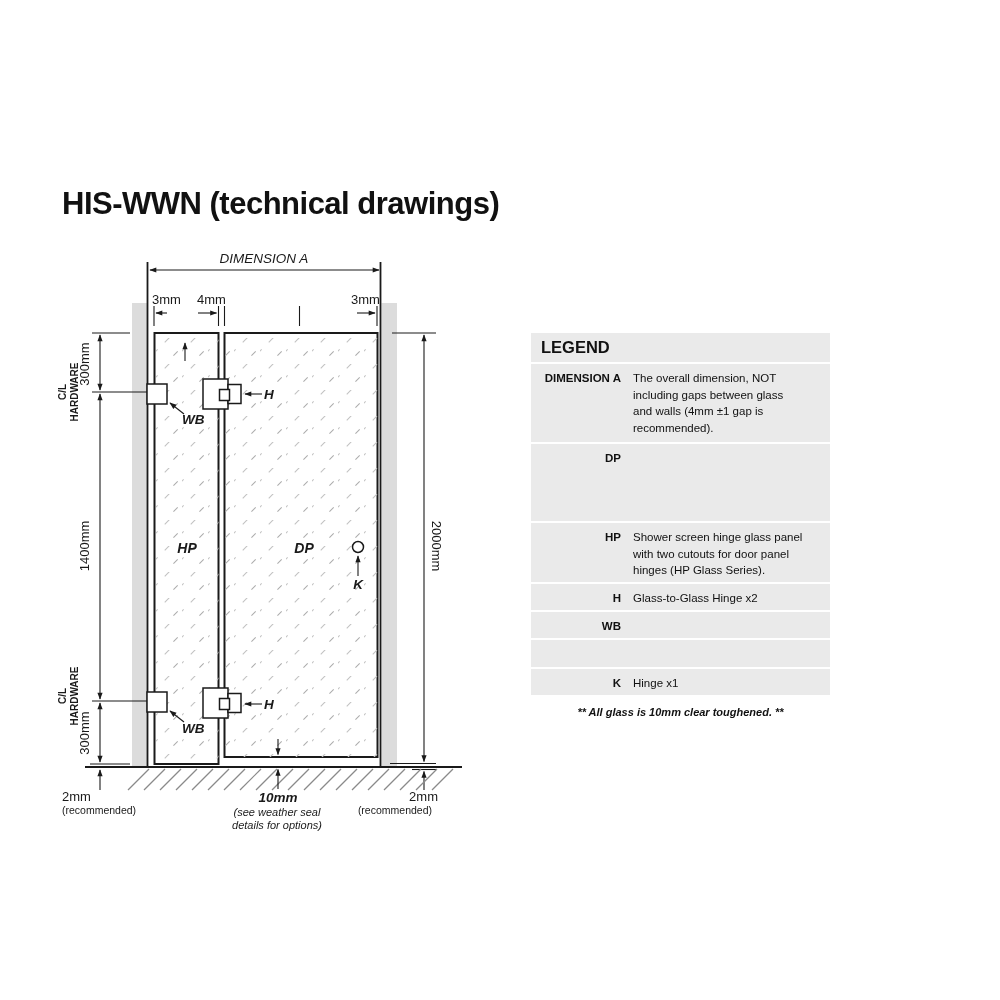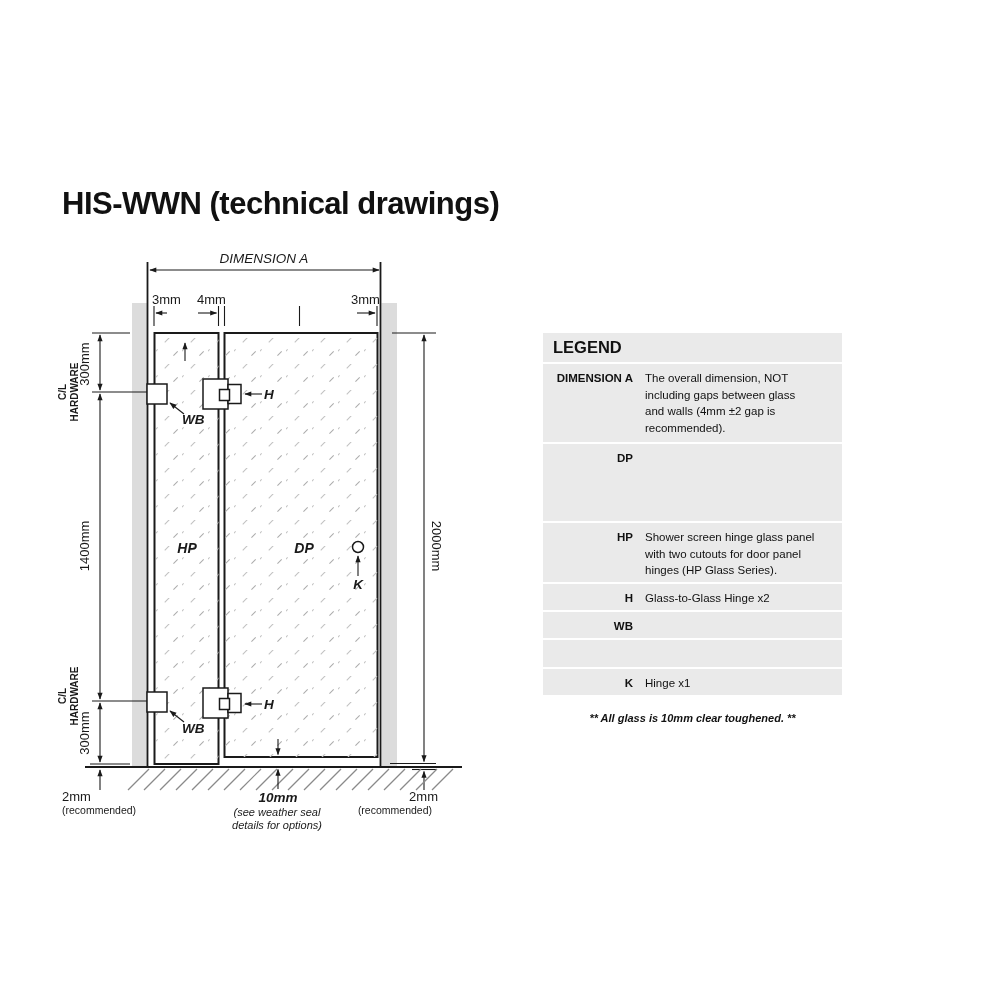--- a/index.html
+++ b/index.html
@@ -24,31 +24,31 @@
   .t-lbl2{font-size:13.5px;font-weight:700;font-style:italic;}
   .t-note{font-size:11px;font-style:italic;}
   .t-seal{font-size:13.5px;font-style:italic;font-weight:700;}
   .t-rec{font-size:10.5px;}
   .ln{stroke:var(--line);stroke-width:1.1;fill:none;}
   .ln2{stroke:var(--line);stroke-width:1.8;fill:none;}
   .glass{stroke:var(--line);stroke-width:2;}
   .hw{fill:#fff;stroke:var(--line);stroke-width:1.5;}
 
   
-  .legend{position:absolute;left:543px;top:333px;width:299px;}
+  .legend{position:absolute;left:531px;top:333px;width:299px;}
   .legend-box{background:var(--legend_bg);}
   .lg-head{padding:5px 0 4px 10px;font-size:16.5px;font-weight:700;height:29px;box-sizing:border-box;}
   .lg-row{display:flex;border-top:2px solid #ffffff;padding-top:6px;box-sizing:border-box;}
   .lg-term{width:102px;padding-right:12px;box-sizing:border-box;text-align:right;
            font-size:11.5px;font-weight:700;line-height:1.42;}
   .lg-desc{flex:1;font-size:11.5px;line-height:1.45;white-space:pre-line;}
   .lg-desc.nowrap{white-space:pre;overflow:visible;}
   .rh-a{min-height:80px;} .rh-b{min-height:79px;} .rh-c{min-height:61px;}
   .rh-d{min-height:28px;} .rh-e{min-height:28px;} .rh-f{min-height:29px;} .rh-g{min-height:28px;}
-  .lg-foot{margin-top:17px;text-align:center;font-size:11px;font-style:italic;font-weight:700;}
+  .lg-foot{margin-top:11px;text-align:center;font-size:11px;font-style:italic;font-weight:700;}
 </style>
 </head>
 <body>
 
 <div class="page">
 
   <div class="title">HIS-WWN (technical drawings)</div>
 
   <svg class="draw" viewBox="0 0 1000 1000">
     <defs>
@@ -192,21 +192,21 @@
     </g>
   </svg>
 
   <div class="legend">
     <div class="legend-box">
       <div class="lg-head">LEGEND</div>
       <div class="lg-row rh-a">
         <div class="lg-term">DIMENSION A</div>
         <div class="lg-desc">The overall dimension, NOT
 including gaps between glass
-and walls (4mm ±2 gap is
+and walls (4mm ±1 gap is
 recommended).</div>
       </div>
       <div class="lg-row rh-b">
         <div class="lg-term">DP</div>
       </div>
       <div class="lg-row rh-c">
         <div class="lg-term">HP</div>
         <div class="lg-desc">Shower screen hinge glass panel
 with two cutouts for door panel
 hinges (HP Glass Series).</div>

